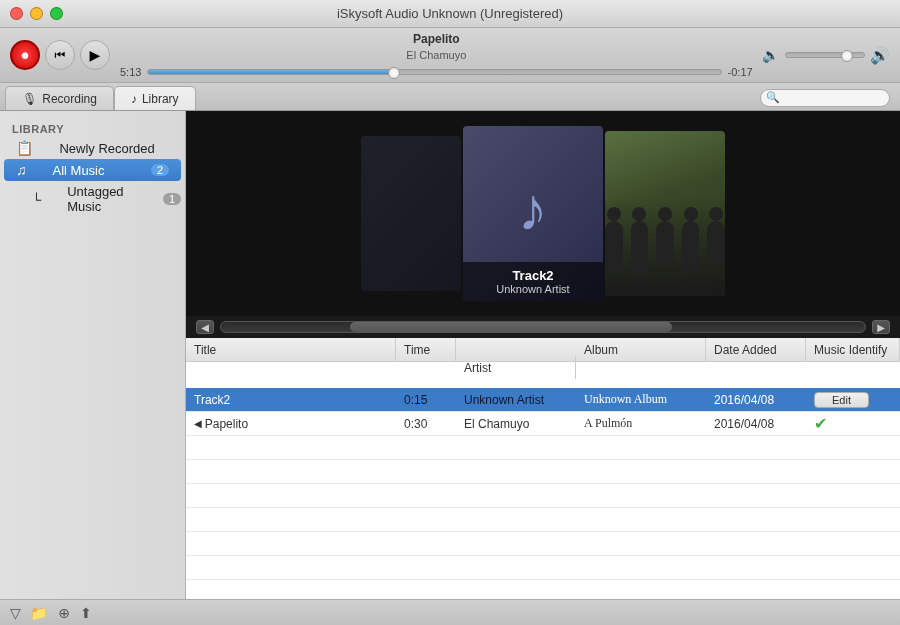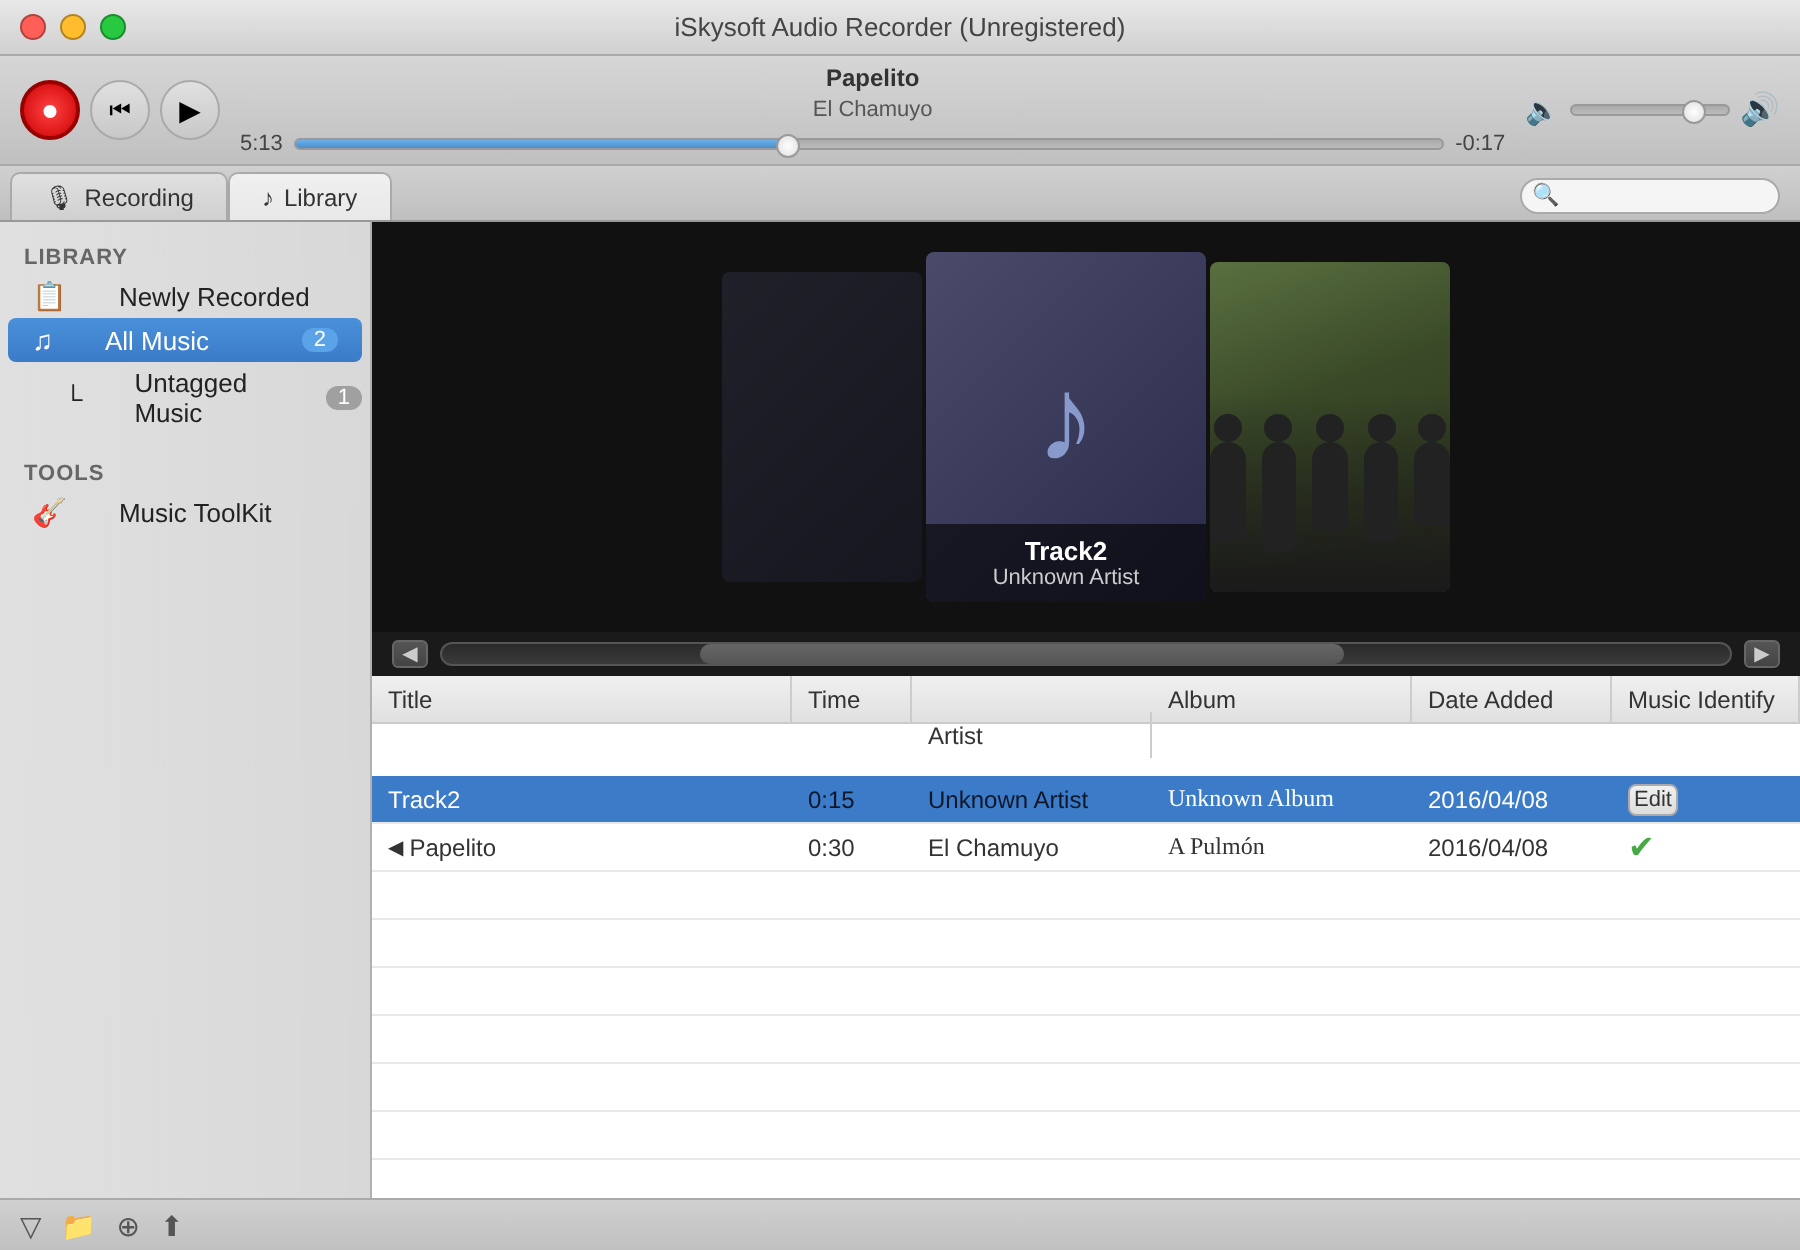--- a/index.html
+++ b/index.html
@@ -474,21 +474,21 @@
     .td.date-col { width: 100px; }
     .td.identify-col { flex: 1; }
     .tr.selected .td.time-col,
     .tr.selected .td.artist-col { color: #0f172a; }
     .speaker-icon { font-size: 10px; margin-right: 3px; }
 
     .edit-btn {
       background: linear-gradient(to bottom, #f0f0f0, #ddd);
       border: 1px solid #aaa;
       border-radius: 4px;
-      padding: 1px 2px;
+      padding: 1px 17px;
       font-size: 11px;
       cursor: pointer;
       color: #333;
     }
     .check-mark { color: #44aa44; font-size: 16px; }
 
     
     #bottom-bar {
       height: 26px;
       background: linear-gradient(to bottom, #d0d0d0, #c0c0c0);
@@ -517,21 +517,21 @@
   </style>
 </head>
 <body>
 
 <div id="titlebar">
   <div id="window-controls">
     <span class="wbtn close"></span>
     <span class="wbtn minimize"></span>
     <span class="wbtn maximize"></span>
   </div>
-  <span id="window-title">iSkysoft Audio Recorder (Unregistered)</span>
+  <span id="window-title">iSkysoft Audio Unknown (Unregistered)</span>
 </div>
 
 <div id="transport">
   <div id="transport-buttons">
     <div class="tbtn record">⏺</div>
     <div class="tbtn prev">⏮</div>
     <div class="tbtn play">▶</div>
   </div>
   <div id="progress-area">
     <div id="track-info">
@@ -587,27 +587,20 @@
       <span class="sidebar-label">All Music</span>
       <span class="badge">2</span>
     </div>
 
     <div class="sidebar-sub-item">
       <span>└</span>
       <span class="sidebar-label">Untagged Music</span>
       <span class="badge">1</span>
     </div>
 
-    <div style="margin-top: 10px;">
-      <div class="sidebar-section-header">TOOLS</div>
-      <div class="sidebar-item">
-        <span class="sidebar-icon">🎸</span>
-        <span class="sidebar-label">Music ToolKit</span>
-      </div>
-    </div>
   </div>
 
   <div id="content">
 
     <div id="album-area">
 
       <div style="width:100px;height:155px;border-radius:4px;overflow:hidden;opacity:0.6;margin-right:2px;background:linear-gradient(135deg,#2a2a3a,#1a1a2a);"></div>
 
       <div class="album-card center">
         <div class="album-no-art">

